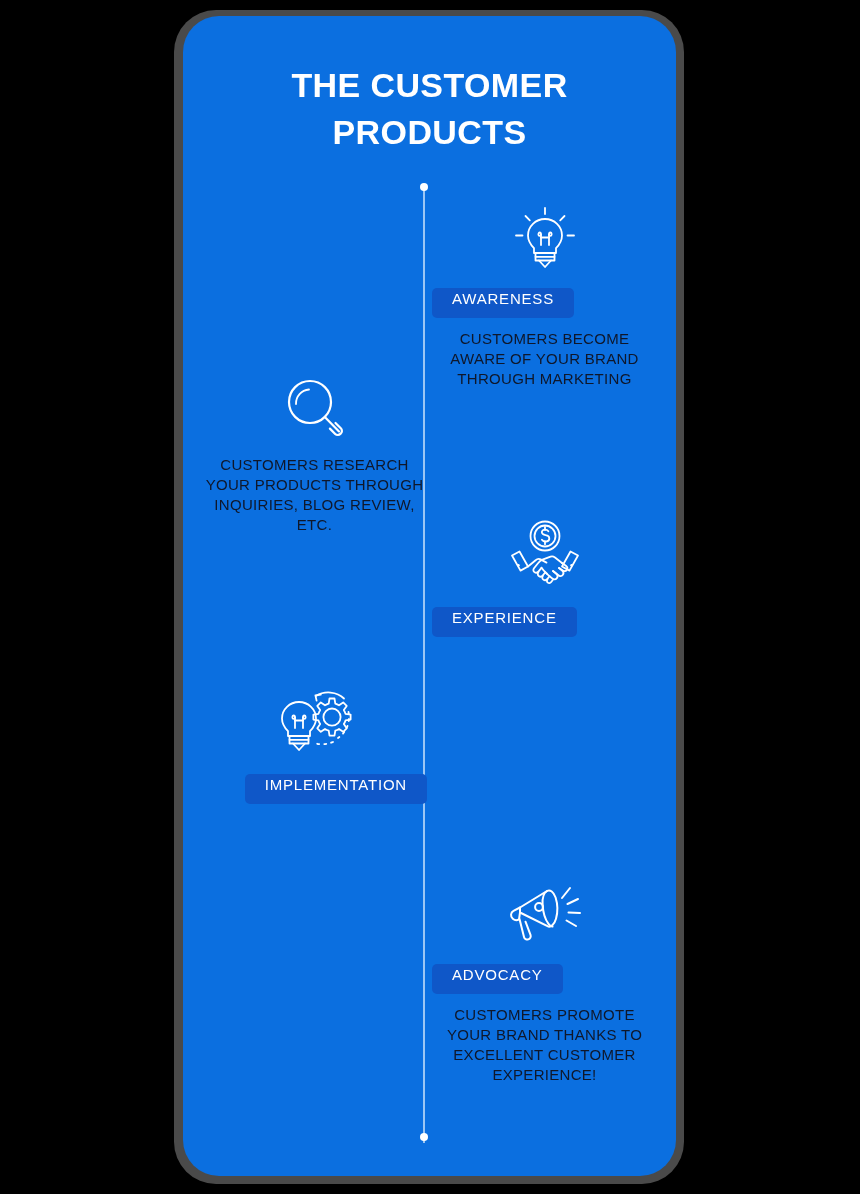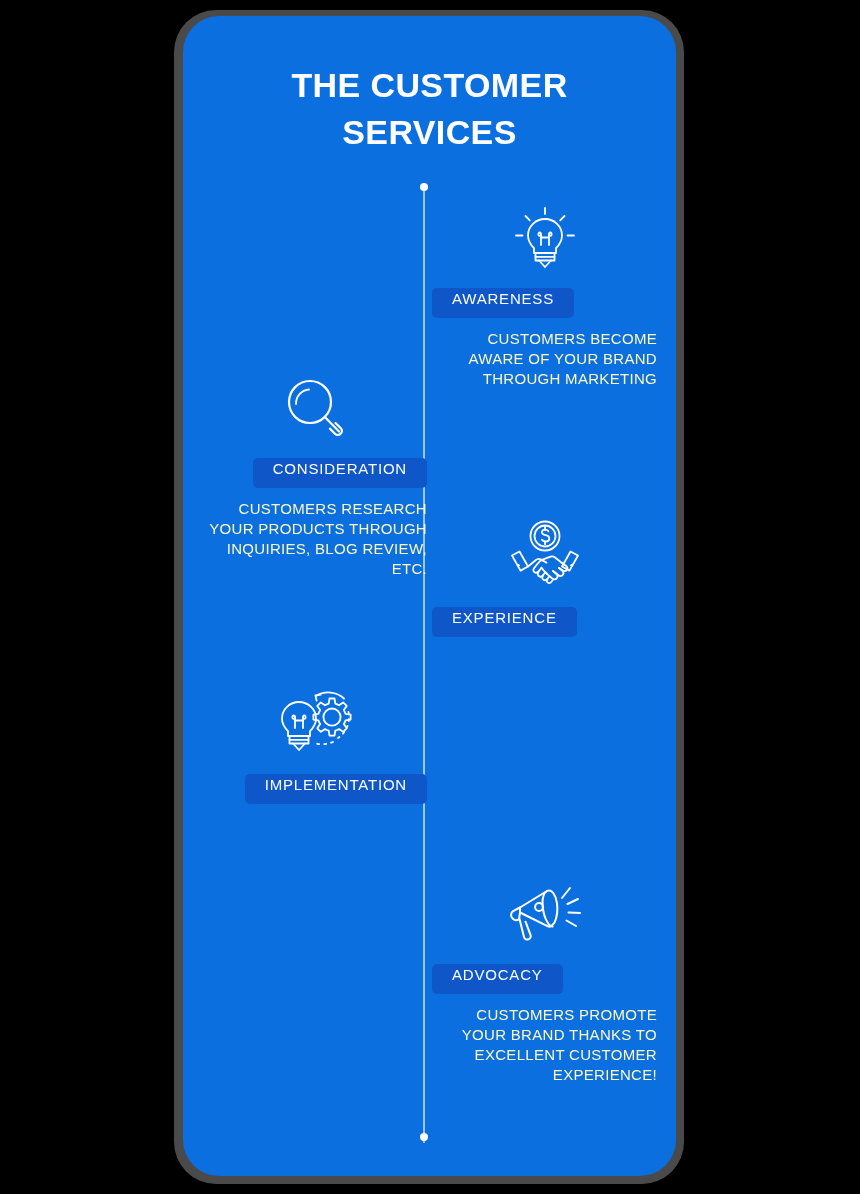--- a/index.html
+++ b/index.html
@@ -106,41 +106,41 @@
     color: #ffffff;
     font-size: 15px;
     letter-spacing: 0.8px;
     padding: 2px 20px 11px 20px;
     border-radius: 5px;
     white-space: nowrap;
   }
 
   .stage-desc {
     margin-top: 11px;
-    color: #fef9c3;
+    color: #0f172a;
     font-size: 15px;
     line-height: 20px;
     letter-spacing: 0.3px;
-    text-align: right;
+    text-align: center;
   }
 
   svg { display: block; }
 </style>
 </head>
 <body>
 
 <div id="stage">
 
   <div id="device-frame"></div>
 
   <div id="card">
 
     <div id="title">
       <div>THE CUSTOMER</div>
-      <div>SERVICES</div>
+      <div>PRODUCTS</div>
     </div>
 
     <div id="timeline-line"></div>
     <div class="timeline-dot" id="timeline-dot-top"></div>
     <div class="timeline-dot" id="timeline-dot-bottom"></div>
 
     <div class="stage-block right" style="top:186px;">
       <div class="stage-icon">
         <svg width="74" height="70" viewBox="0 0 74 70" fill="none" stroke="#ffffff" stroke-width="1.8" stroke-linecap="round" stroke-linejoin="round">
           <path d="M37 16 C27.6 16 20 23.4 20 32.4 C20 38.3 23.2 42.2 26 45.2 L26 50 L48 50 L48 45.2 C50.8 42.2 54 38.3 54 32.4 C54 23.4 46.4 16 37 16 Z"></path>
@@ -166,23 +166,20 @@
     </div>
 
     <div class="stage-block left" style="top:356px;">
       <div class="stage-icon">
         <svg width="64" height="66" viewBox="0 0 64 66" fill="none" stroke="#ffffff" stroke-width="2.2" stroke-linecap="round" stroke-linejoin="round">
           <circle cx="27" cy="27" r="21"></circle>
           <path d="M41.8 42 L56 56.4"></path>
           <path d="M52.5 48 L57.8 53.3 A3.6 3.6 0 0 1 57.8 58.5 L57.4 58.9 A3.6 3.6 0 0 1 52.2 58.9 L46.9 53.6"></path>
           <path d="M13 29 A14 14 0 0 1 26 14.5" stroke-width="1.8"></path>
         </svg>
-      </div>
-      <div class="stage-label-row">
-        <span class="stage-label">CONSIDERATION</span>
       </div>
       <div class="stage-desc">CUSTOMERS RESEARCH YOUR PRODUCTS THROUGH INQUIRIES, BLOG REVIEW, ETC.</div>
     </div>
 
     <div class="stage-block right" style="top:505px;">
       <div class="stage-icon">
         <svg width="84" height="76" viewBox="0 0 84 76" fill="none" stroke="#ffffff" stroke-width="1.8" stroke-linecap="round" stroke-linejoin="round">
           <circle cx="42" cy="17" r="14.5"></circle>
           <circle cx="42" cy="17" r="10.5"></circle>
           <path d="M45.4 12.2 C44.4 10.9 42.9 10.4 41.5 10.6 C39.6 10.9 38.6 12.3 38.9 13.7 C39.2 15.3 41 15.8 42.6 16.2 C44.4 16.6 46.1 17.2 46.3 19 C46.5 20.6 45.3 22.2 43.3 22.5 C41.6 22.7 39.9 22.1 38.9 20.7"></path>

